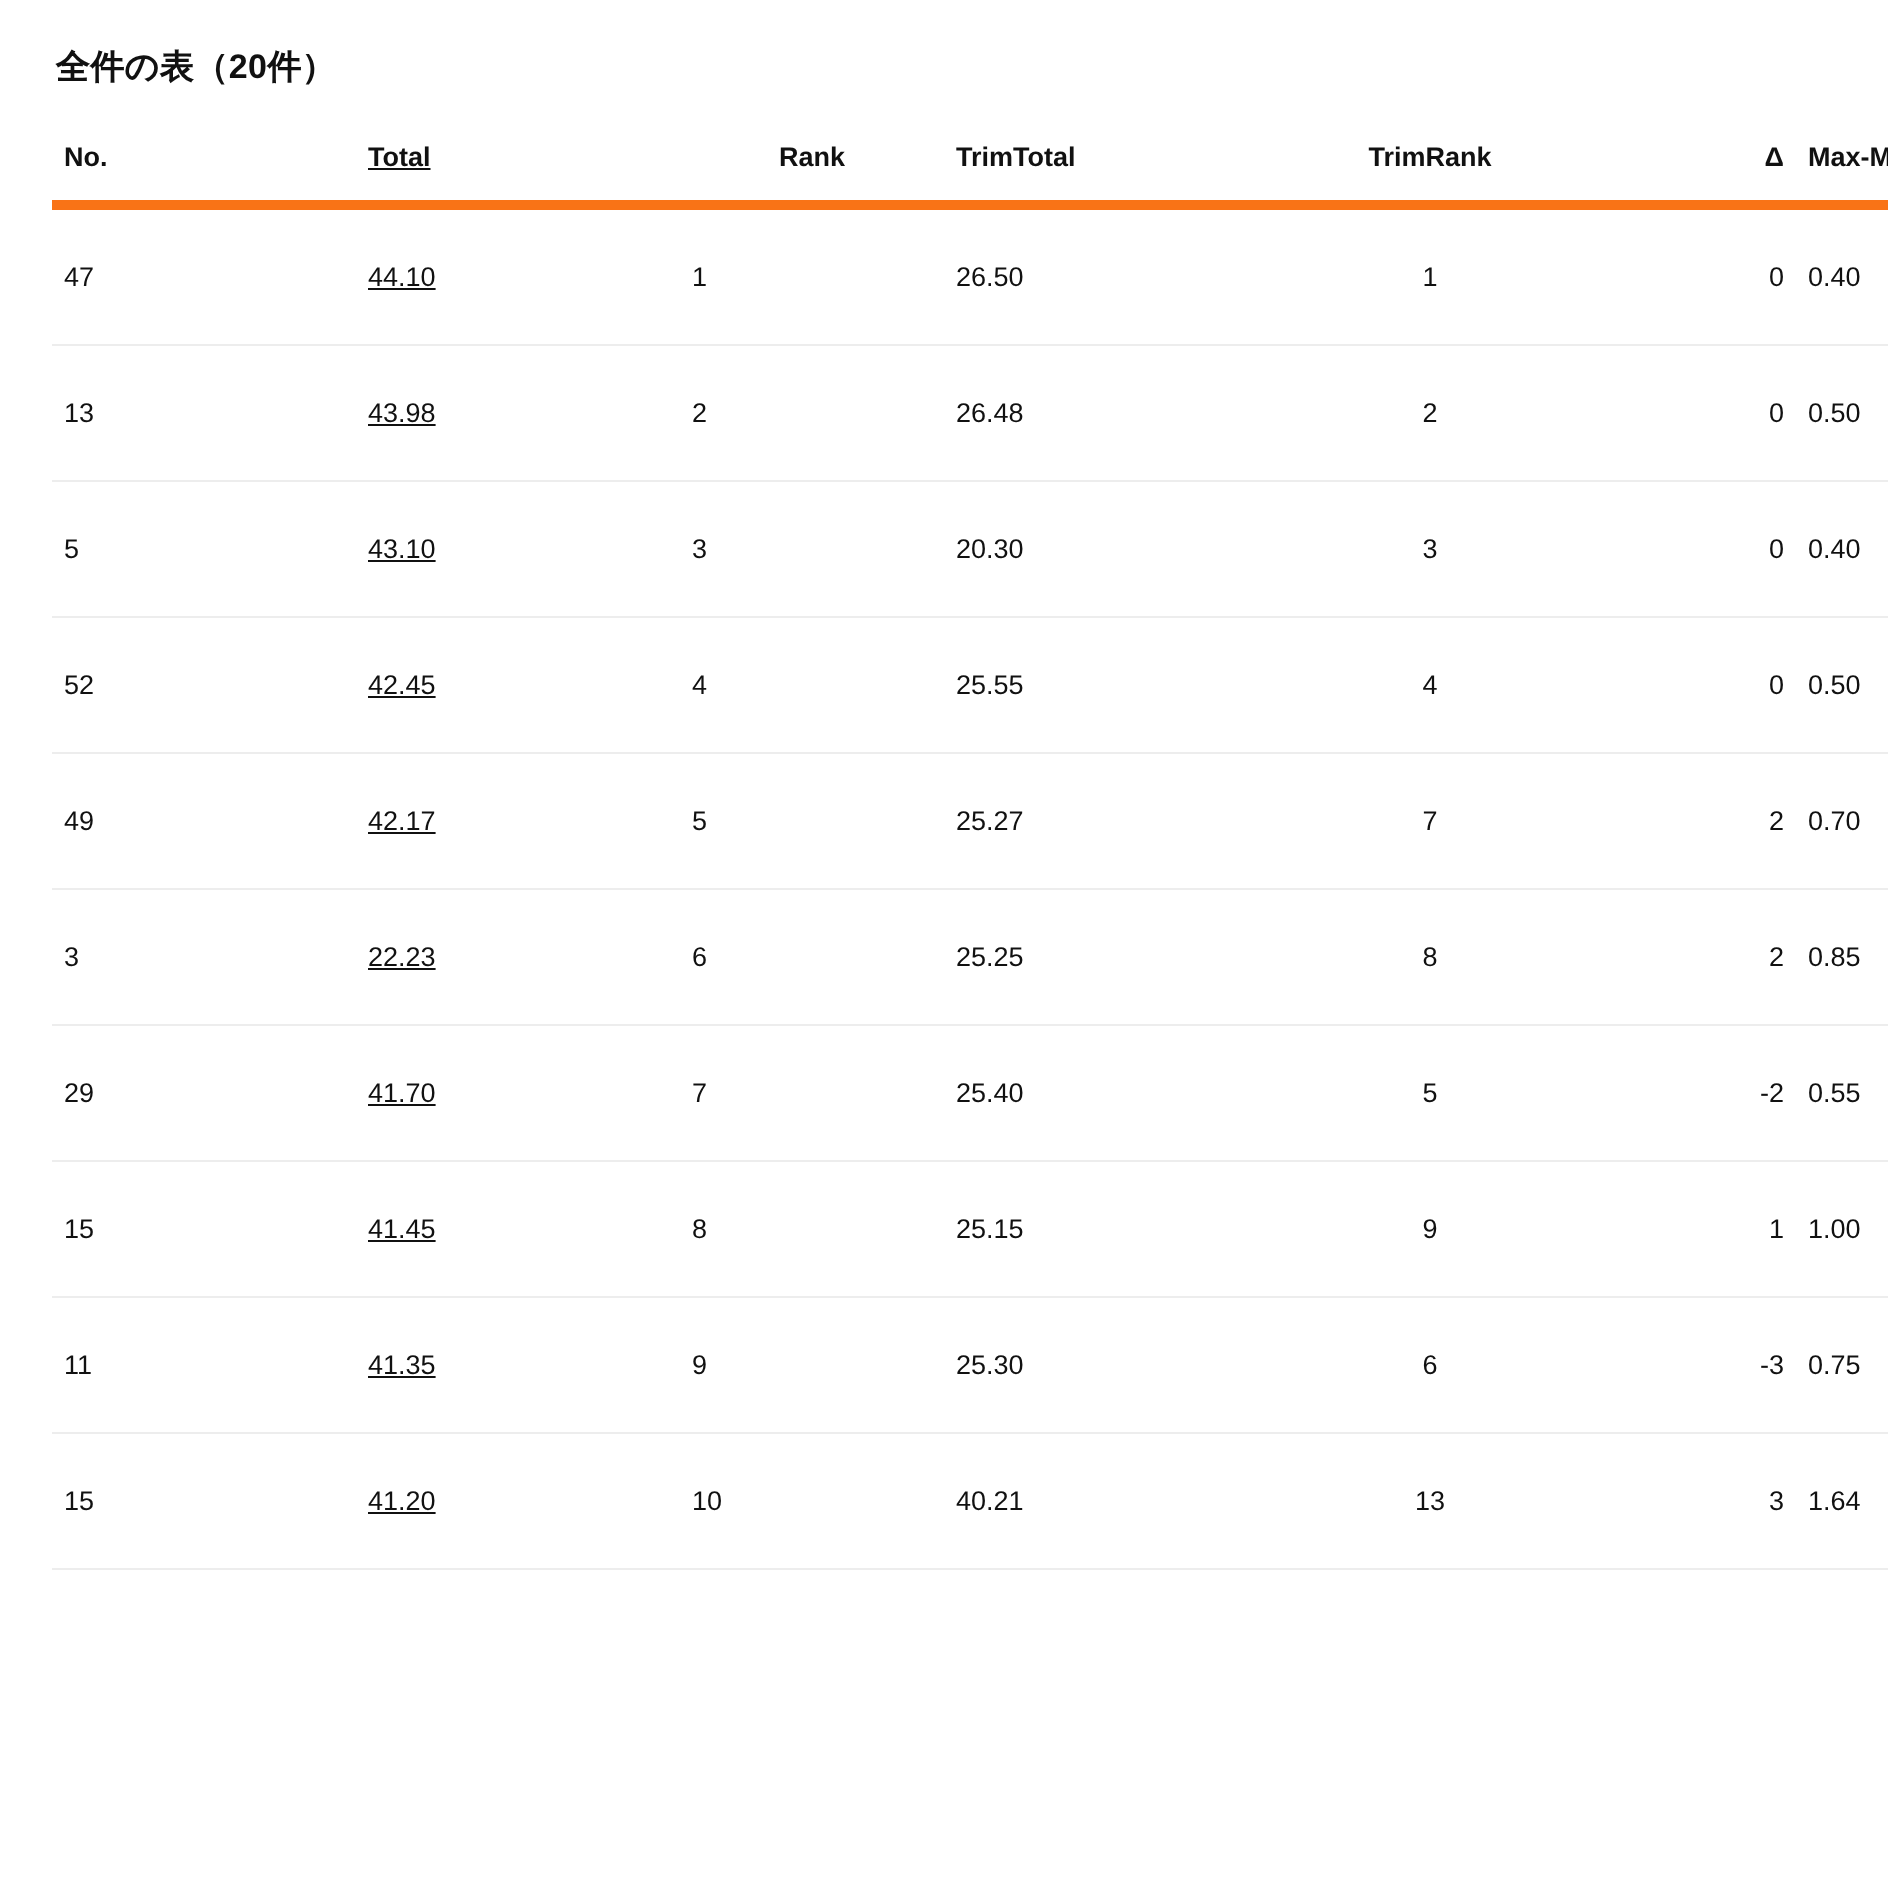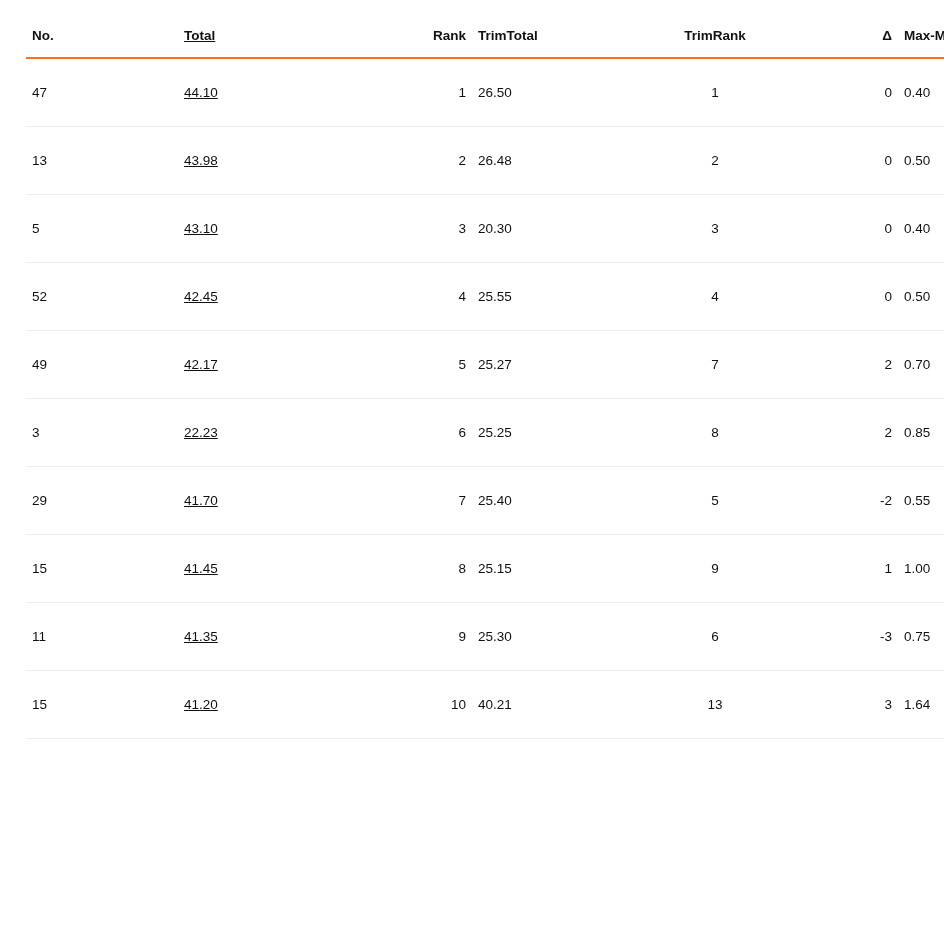--- a/index.html
+++ b/index.html
@@ -28,44 +28,45 @@
   table.data-table {
     width: 100%;
     border-collapse: collapse;
     table-layout: fixed;
   }
   table.data-table thead th {
     font-size: 13.5px;
     font-weight: bold;
     color: #111111;
     padding: 6px 6px 14px 6px;
-    border-bottom: 2px solid #f97316;
+    border-bottom: 5px solid #f97316;
     white-space: nowrap;
   }
   table.data-table tbody td {
     font-size: 13.5px;
     color: #111111;
     padding: 26px 6px 26px 6px;
     border-bottom: 1px solid #ededed;
     white-space: nowrap;
   }
   .col-no    { width: 140px; text-align: left; }
   .col-total { width: 150px; text-align: left; text-decoration: underline; }
-  .col-rank  { width: 120px; text-align: right; }
+  .col-rank  { width: 120px; }
   .col-trimtotal { width: 150px; text-align: left; }
   .col-trimrank  { width: 150px; text-align: center; }
   .col-delta     { width: 90px;  text-align: right; }
   .col-maxmin    { width: 100px; text-align: left; }
   .pad-right-cell { padding-right: 10px; }
 </style>
 </head>
 <body>
 
 <div class="page">
 
+  <div class="table-title">全件の表（20件）</div>
 
   <table class="data-table">
     <thead>
       <tr>
         <th class="col-no">No.</th>
         <th class="col-total">Total</th>
         <th class="col-rank pad-right-cell">Rank</th>
         <th class="col-trimtotal">TrimTotal</th>
         <th class="col-trimrank pad-right-cell">TrimRank</th>
         <th class="col-delta pad-right-cell">Δ</th>

